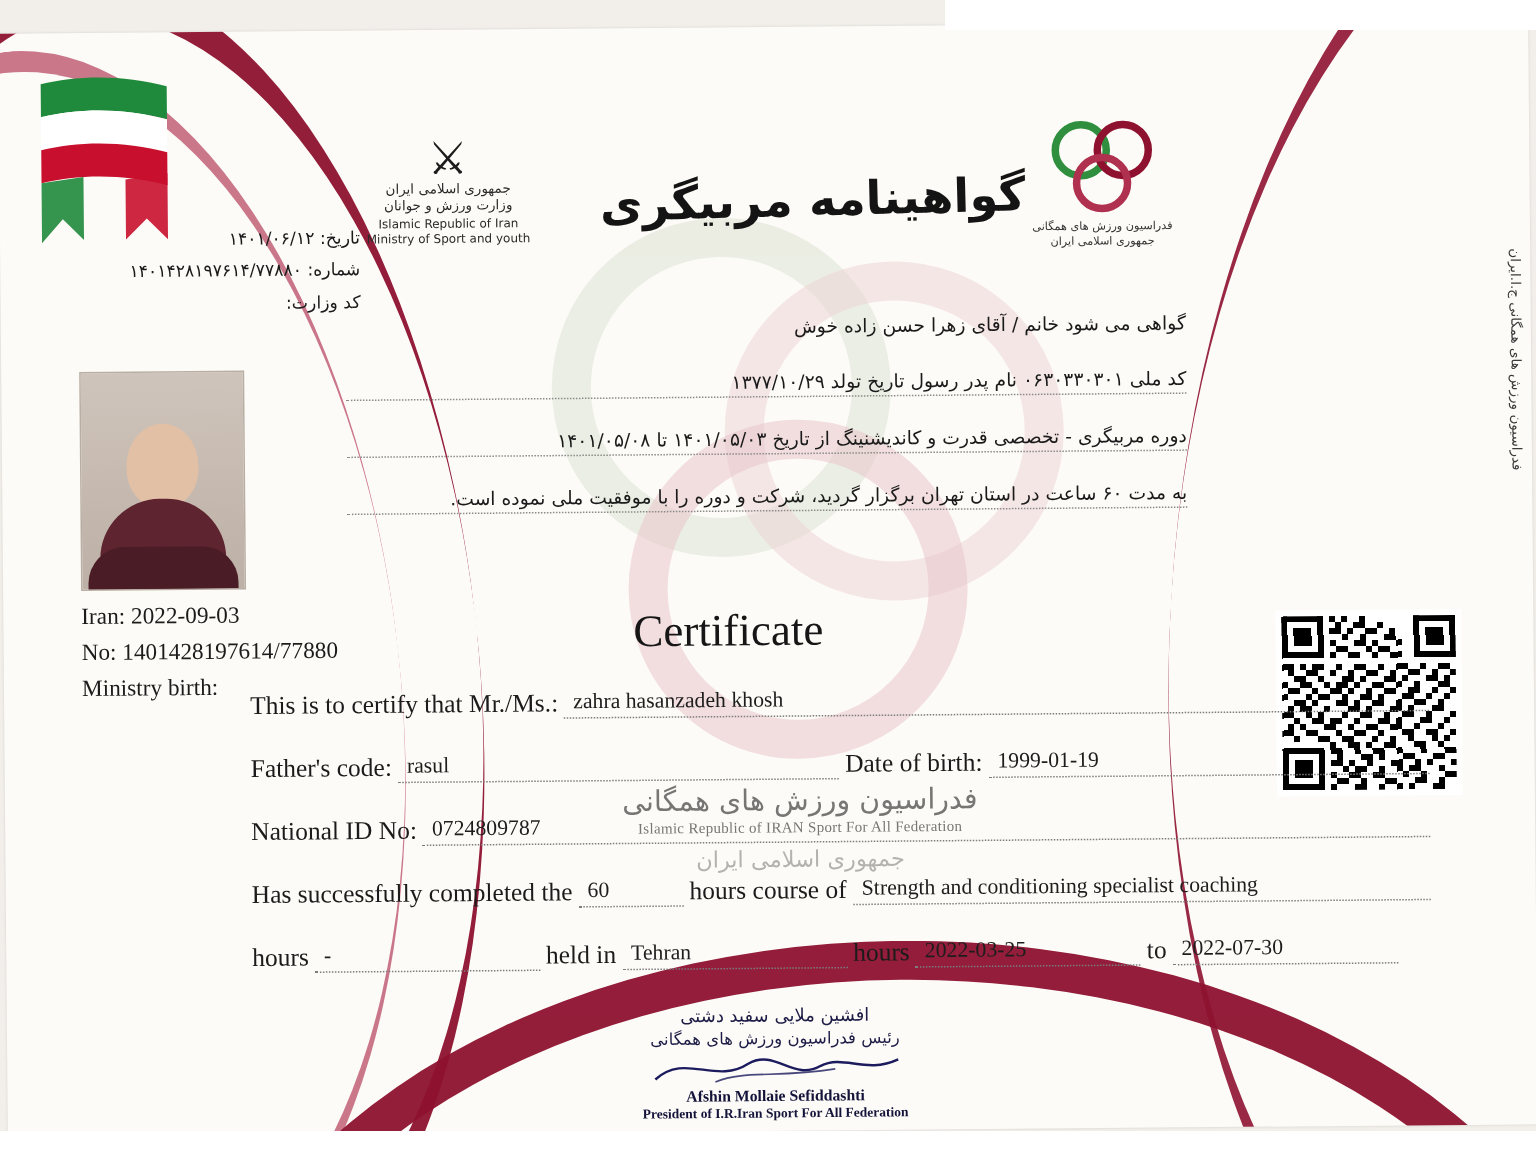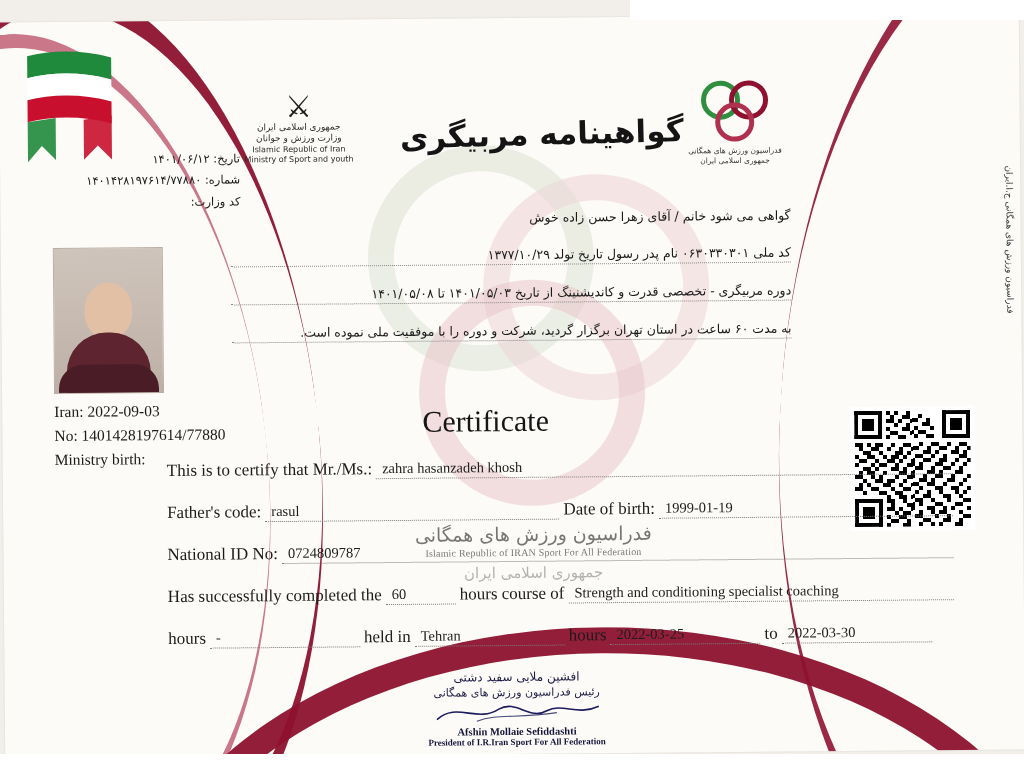--- a/index.html
+++ b/index.html
@@ -760,21 +760,21 @@
         <span class="en-label">held in</span>
         <span class="fill w-md">
             <span>Tehran</span>
           </span>
         <span class="en-label">hours</span>
         <span class="fill w-md">
             <span>2022-03-25</span>
           </span>
         <span class="en-label">to</span>
         <span class="fill w-md">
-            <span>2022-03-30</span>
+            <span>2022-07-30</span>
           </span>
       </div>
 
     </div>
 
     <div class="sign-block">
       <div class="fa-name">افشین ملایی سفید دشتی</div>
       <div class="fa-role">رئیس فدراسیون ورزش های همگانی</div>
       <svg class="scribble" width="200" height="26" viewBox="0 0 200 26" style="display:block;margin:0 auto;">
         <path d="M20 20 C40 2, 60 24, 82 10 C100 0, 112 22, 130 12 C146 4, 160 18, 182 8" fill="none" stroke="#1b1b5e" stroke-width="1.6"></path>

